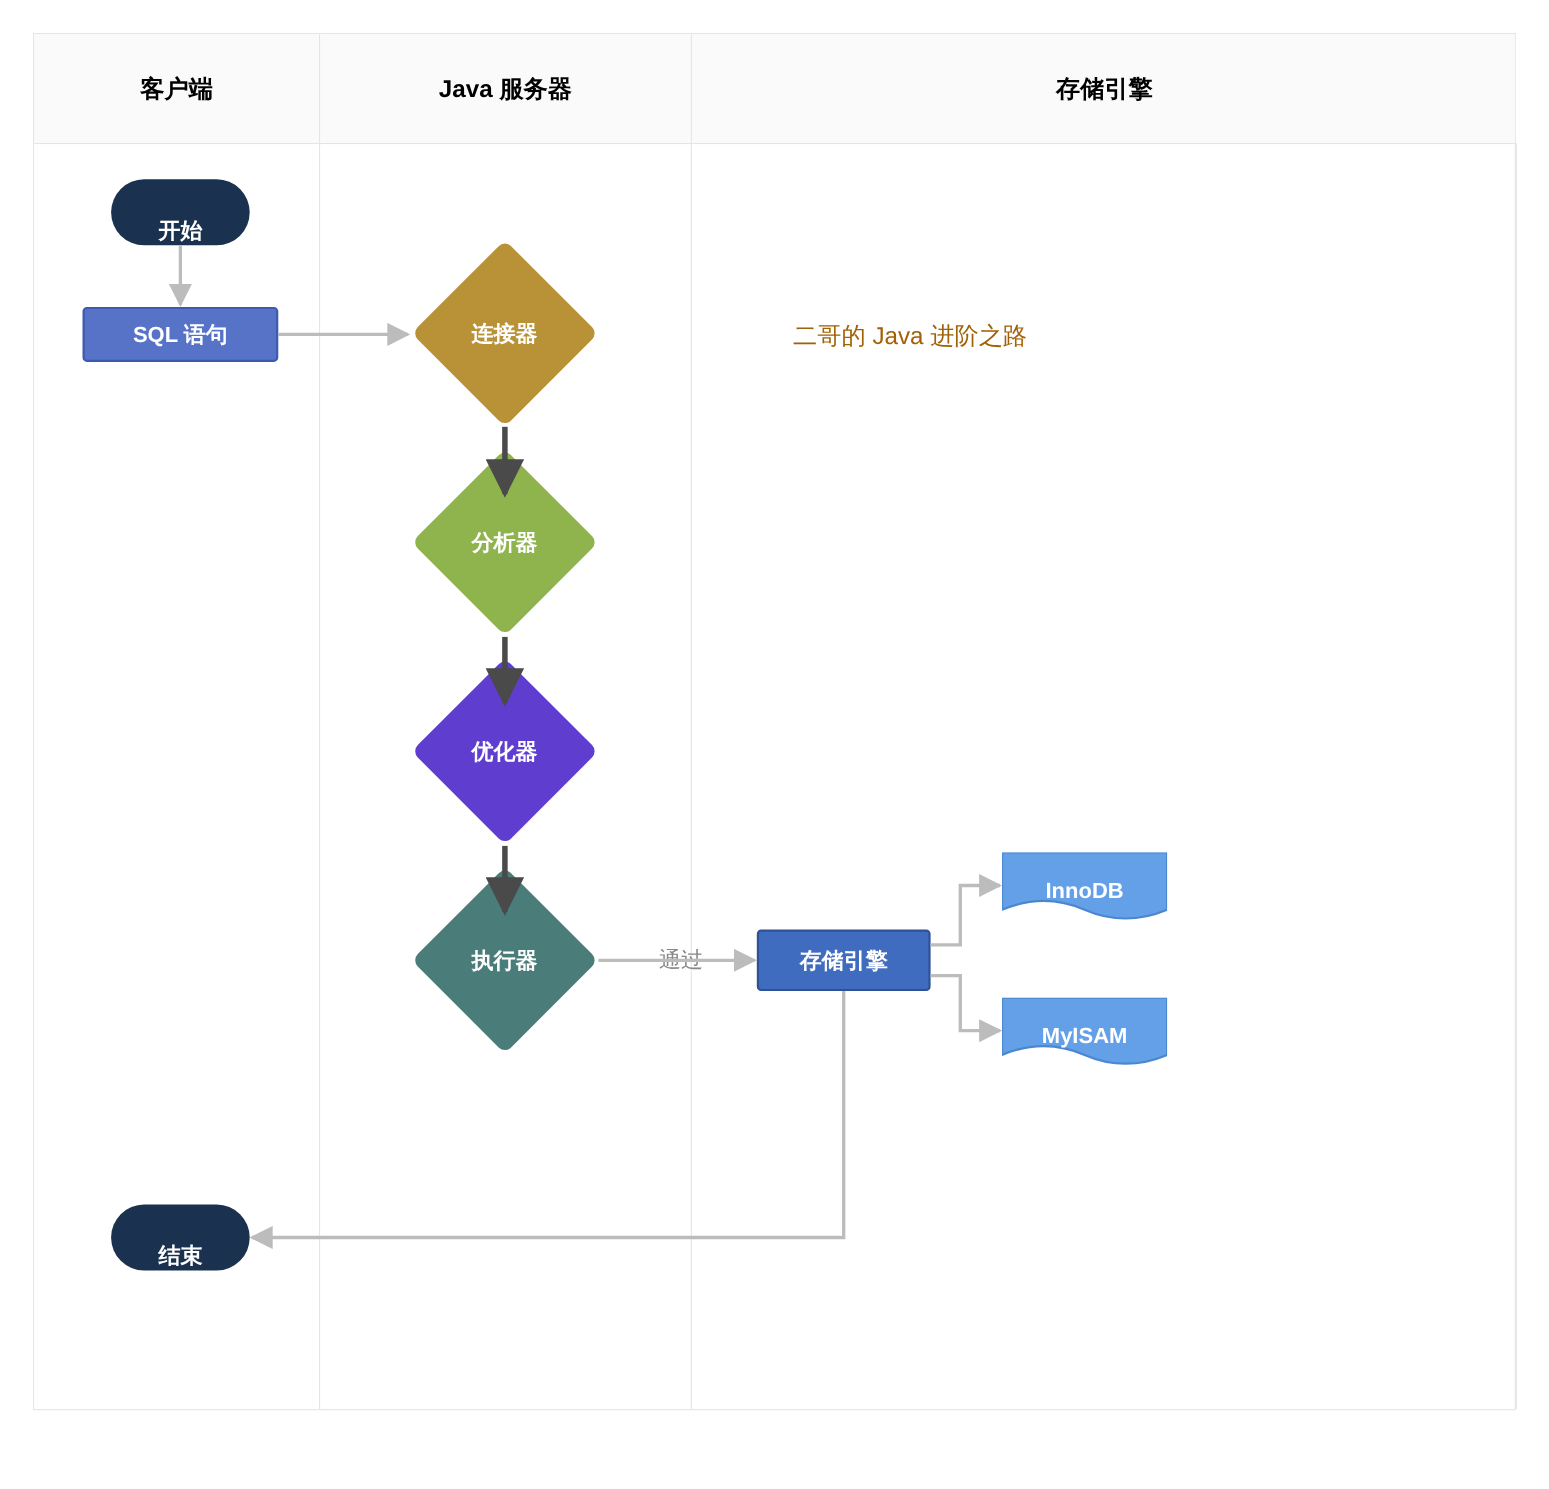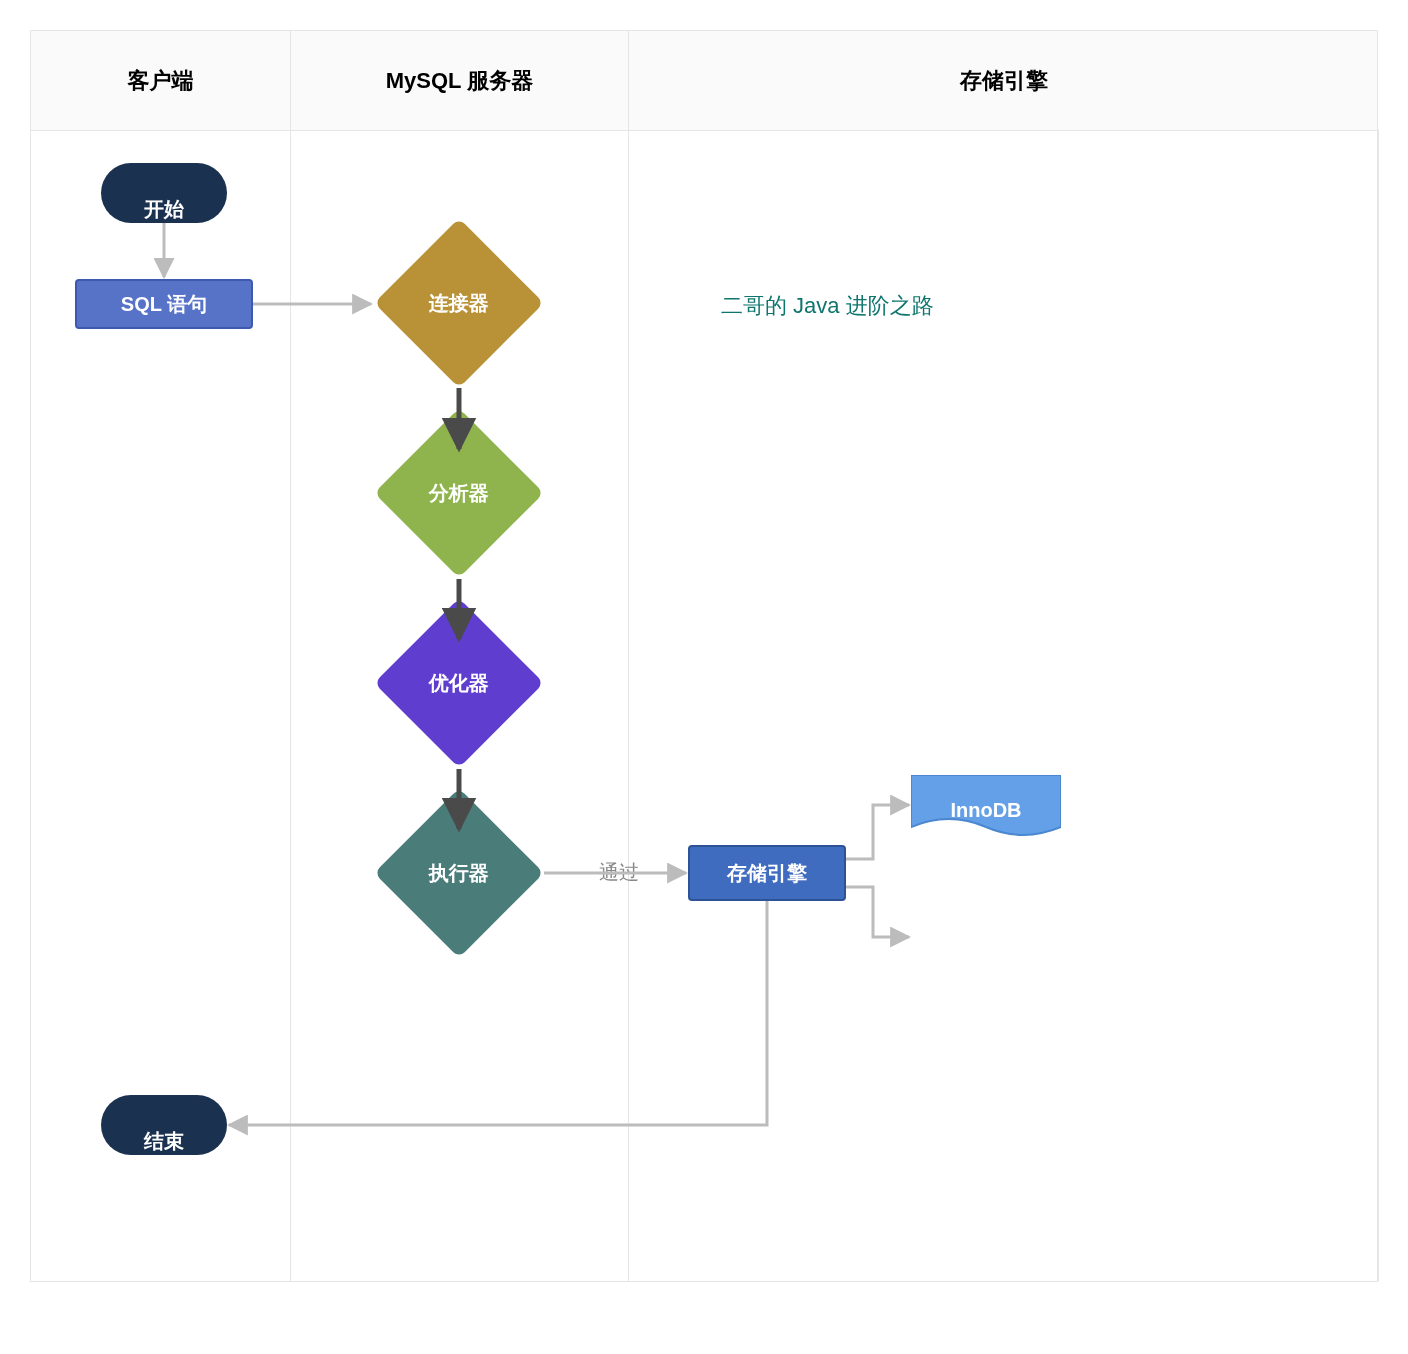--- a/index.html
+++ b/index.html
@@ -71,21 +71,21 @@
       height: 120px;
       transform: rotate(45deg);
       border-radius: 8px;
     }
     .diamond span {
       transform: rotate(-45deg);
       white-space: nowrap;
     }
     .note {
       position: absolute;
-      color: #0f766e;
+      color: #a16207;
       font-size: 22px;
     }
     .edge-label {
       position: absolute;
       color: #888;
       font-size: 20px;
     }
     .flag {
       position: absolute;
       width: 150px;
@@ -98,21 +98,21 @@
       display: flex; align-items: center; justify-content: center;
       color: #fff; font-size: 20px; font-weight: 600;
     }
   </style>
 </head>
 <body>
 
 <div class="diagram">
   <div class="headers">
     <div>客户端</div>
-    <div>MySQL 服务器</div>
+    <div>Java 服务器</div>
     <div>存储引擎</div>
   </div>
   <div class="body">
     <div class="lane"></div>
     <div class="lane"></div>
     <div class="lane"></div>
 
     <div class="node terminal" style="left:70px; top:32px; background:#1b3150;">
       <span>开始</span>
     </div>
@@ -141,20 +141,26 @@
       <span>存储引擎</span>
     </div>
 
     <div class="flag" style="left:880px; top:644px;">
       <svg viewBox="0 0 150 70">
         <path d="M0 0 H150 V52 Q112 68 75 52 Q38 36 0 52 Z" fill="#63a0e8" stroke="#4a87d0" stroke-width="2"></path>
       </svg>
       <div class="flag-text">InnoDB</div>
     </div>
 
+    <div class="flag" style="left:880px; top:776px;">
+      <svg viewBox="0 0 150 70">
+        <path d="M0 0 H150 V52 Q112 68 75 52 Q38 36 0 52 Z" fill="#63a0e8" stroke="#4a87d0" stroke-width="2"></path>
+      </svg>
+      <div class="flag-text">MyISAM</div>
+    </div>
 
     <div class="node terminal" style="left:70px; top:964px; background:#1b3150;font-family:Liberation Serif, serif;">
       <span>结束</span>
     </div>
 
     <div class="note" style="left:690px; top:160px;">二哥的 Java 进阶之路</div>
 
     <div class="edge-label" style="left:568px; top:728px;">通过</div>
 
     <svg class="svg-overlay" width="1348" height="1150">

